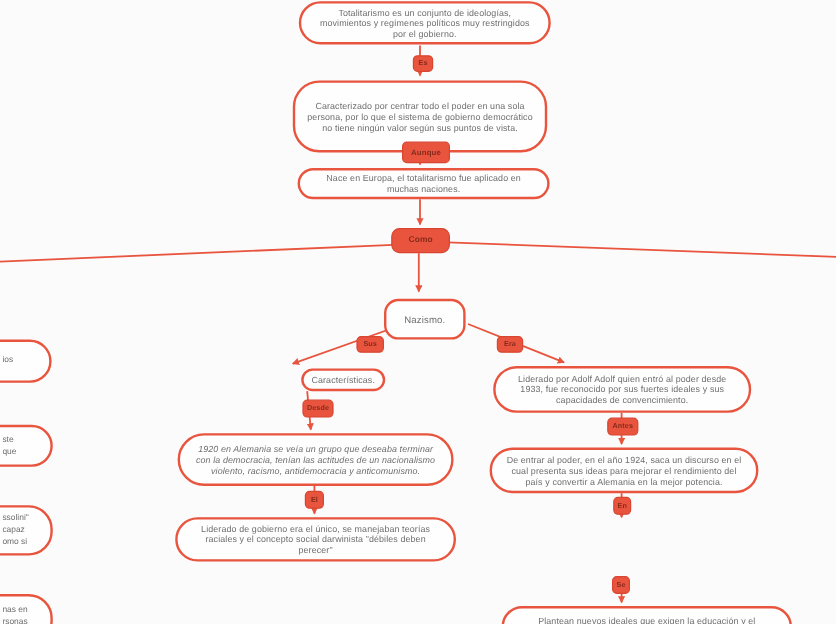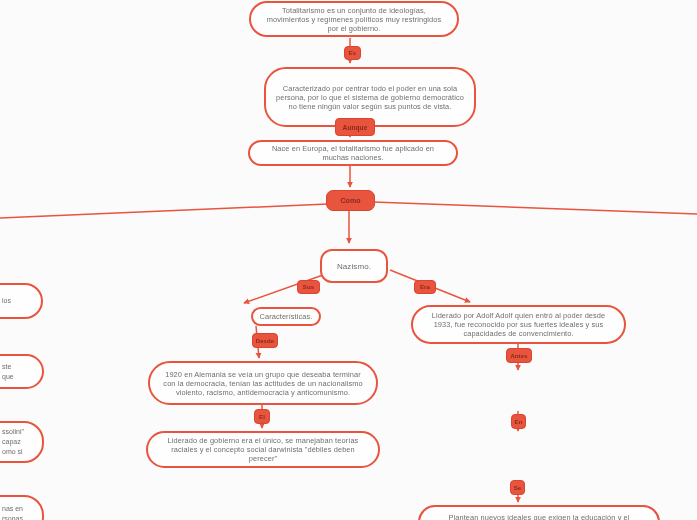--- a/index.html
+++ b/index.html
@@ -14,25 +14,25 @@
         border-radius:4px;color:#872b1c;display:flex;align-items:center;justify-content:center;
         box-sizing:border-box;font-size:6px;font-weight:600;overflow:hidden;letter-spacing:.1px;}
   .fragment{position:absolute;z-index:2;background:#fefefe;border:2px solid #e8543d;
         border-radius:20px;box-sizing:border-box;color:#6e6e6e;font-size:7px;line-height:10px;
         display:flex;flex-direction:column;justify-content:center;align-items:flex-start;
         padding-left:160px;overflow:hidden;}
   .fragment.bottomcut{justify-content:flex-start;padding-top:7px;}
 
   
   .n-root{left:249px;top:1px;width:210px;height:36px;}
-  .n-caract{left:264px;top:67px;width:212px;height:60px;text-align:center;}
+  .n-caract{left:244px;top:67px;width:212px;height:60px;text-align:center;}
   .n-nace{left:248px;top:140px;width:210px;height:26px;}
   .n-nazismo{left:320px;top:249px;width:68px;height:34px;border-radius:12px;font-size:8px;justify-content:center;}
   .n-caracteristicas{left:223px;top:307px;width:70px;height:19px;border-radius:10px;padding:1px 4px;margin-left:28px;}
-  .n-1920{left:148px;top:361px;width:230px;height:44px;}
+  .n-1920{left:148px;top:361px;width:230px;height:44px;font-style:italic;}
   .n-sistema{left:146px;top:431px;width:234px;height:37px;}
   .n-liderado{left:411px;top:305px;width:215px;height:39px;}
   .n-discurso{left:408px;top:373px;width:224px;height:38px;}
   .n-raza{left:420px;top:434px;width:220px;height:47px;}
   .n-plantean{left:418px;top:505px;width:242px;height:34px;align-items:flex-start;padding-top:6px;}
 
   
   .l-es{left:344px;top:46px;width:17px;height:14px;}
   .l-aunque{left:335px;top:118px;width:40px;height:18px;font-size:6.5px;}
   .l-como{left:326px;top:190px;width:49px;height:21px;border-radius:7px;font-size:7px;}
@@ -122,20 +122,23 @@
   <div class="node n-sistema">
     <span>Liderado de gobierno era el único, se manejaban teorías raciales y el concepto social darwinista "débiles deben perecer"</span>
   </div>
 
   <div class="node n-liderado">
     <span>Liderado por Adolf Adolf quien entró al poder desde 1933, fue reconocido por sus fuertes ideales y sus capacidades de convencimiento.</span>
   </div>
   <div class="elabel l-antes">
     <span>Antes</span>
   </div>
+  <div class="node n-discurso">
+    <span>De entrar al poder, en el año 1924, saca un discurso en el cual presenta sus ideas para mejorar el rendimiento del país y convertir a Alemania en la mejor potencia.</span>
+  </div>
   <div class="elabel l-en">
     <span>En</span>
   </div>
   <div class="elabel l-se">
     <span>Se</span>
   </div>
   <div class="node n-plantean">
     <span>Plantean nuevos ideales que exigen la educación y el</span>
   </div>
 

